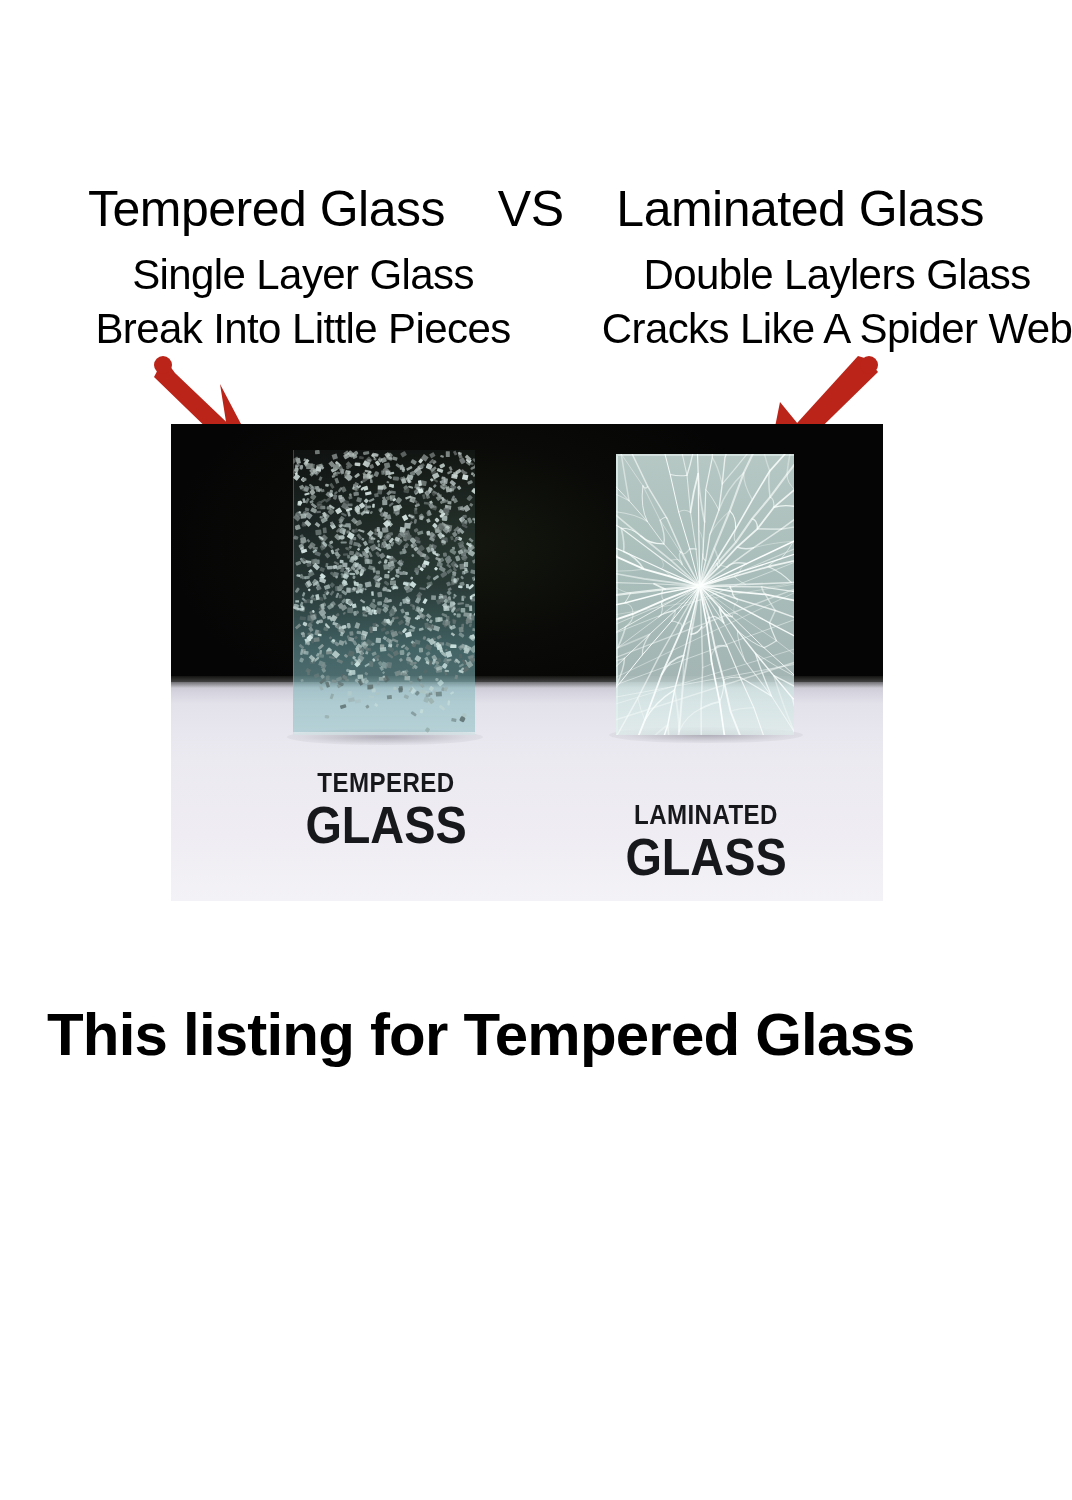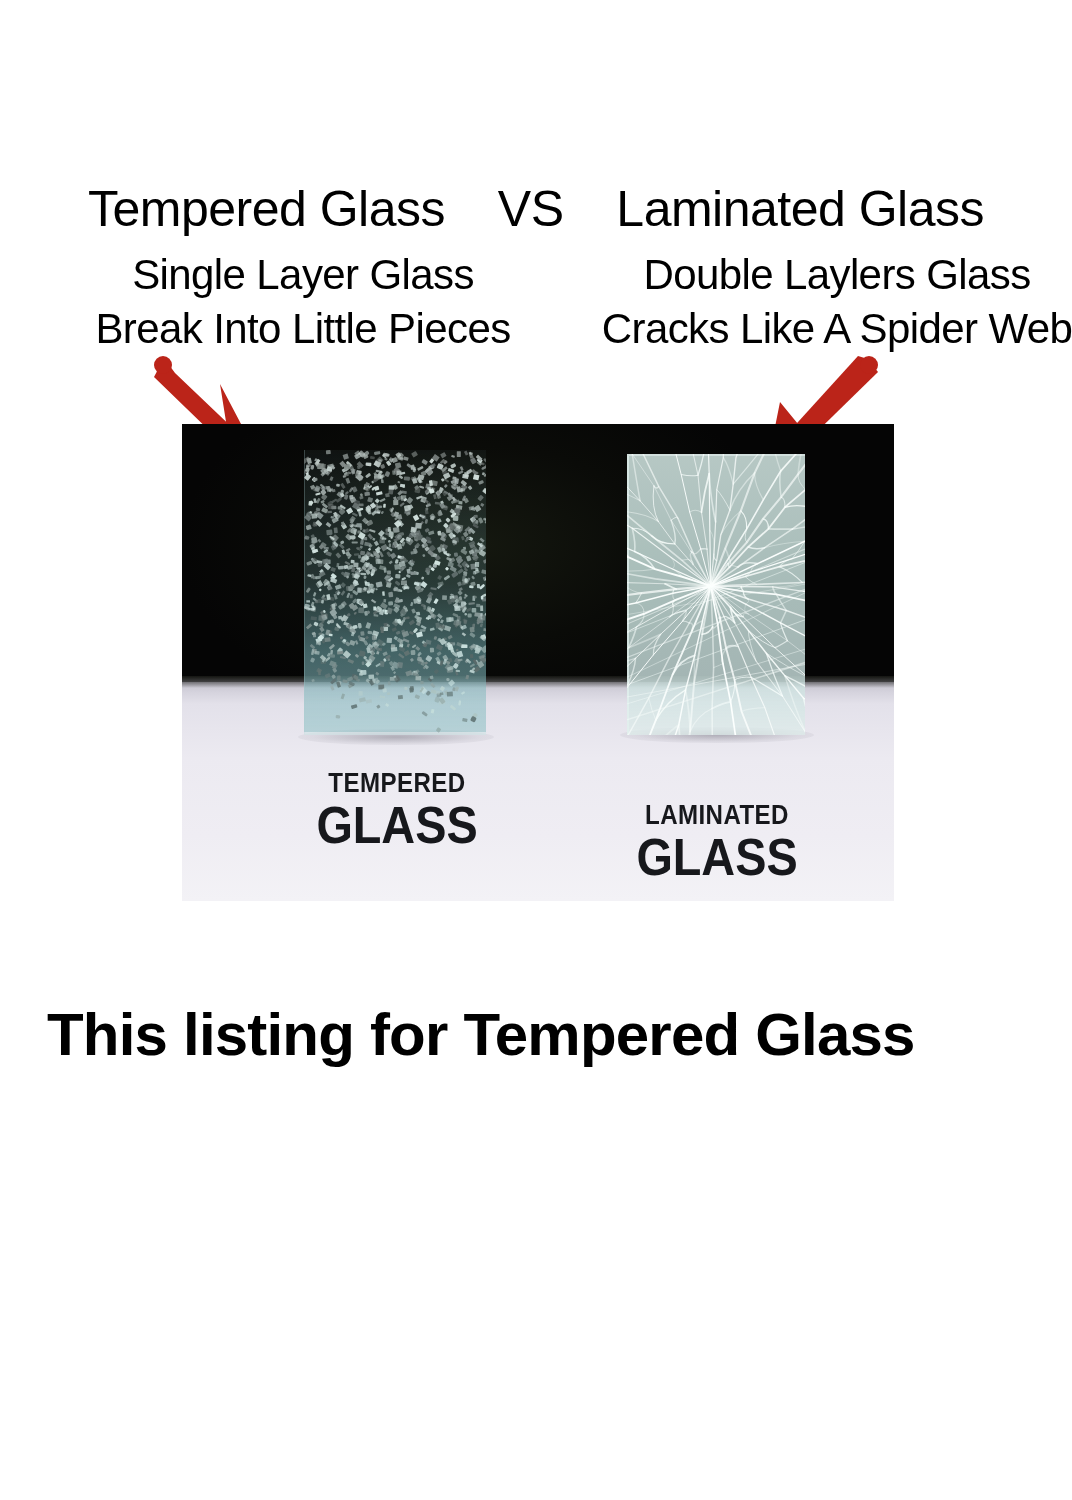--- a/index.html
+++ b/index.html
@@ -61,21 +61,21 @@
   .arrow-svg {
     position: absolute;
     pointer-events: none;
   }
   #arrow-left  { left: 150px; top: 352px; }
   #arrow-right { left: 762px; top: 352px; }
 
   
   #photo {
     position: absolute;
-    left: 182px;
+    left: 171px;
     top: 424px;
     width: 712px;
     height: 477px;
     overflow: hidden;
     background: #c2410c;
   }
   
   #photo-backdrop {
     position: absolute;
     left: 0; top: 0;

